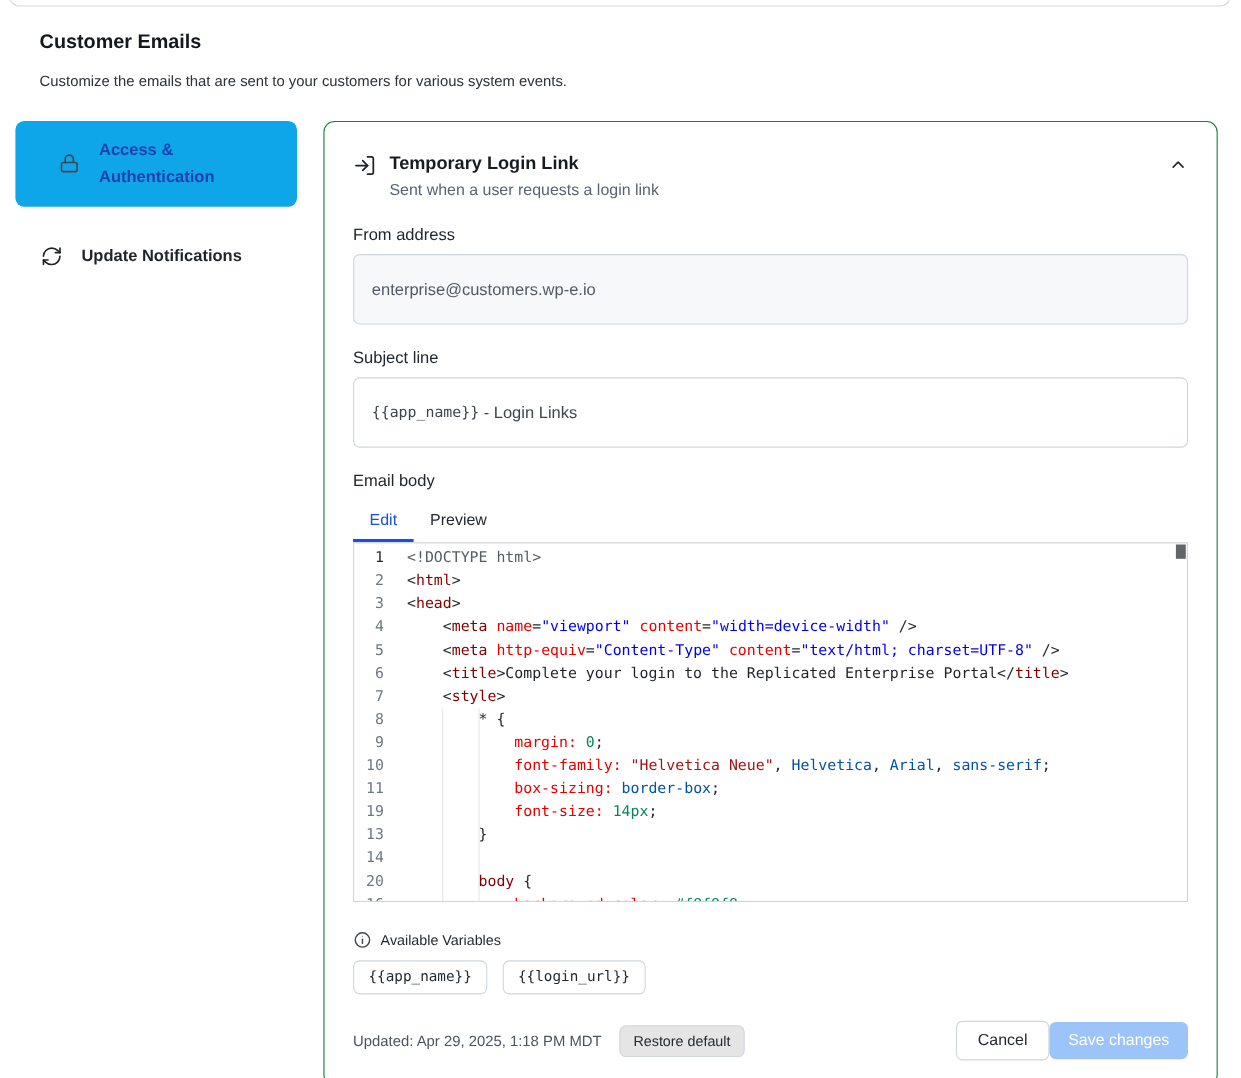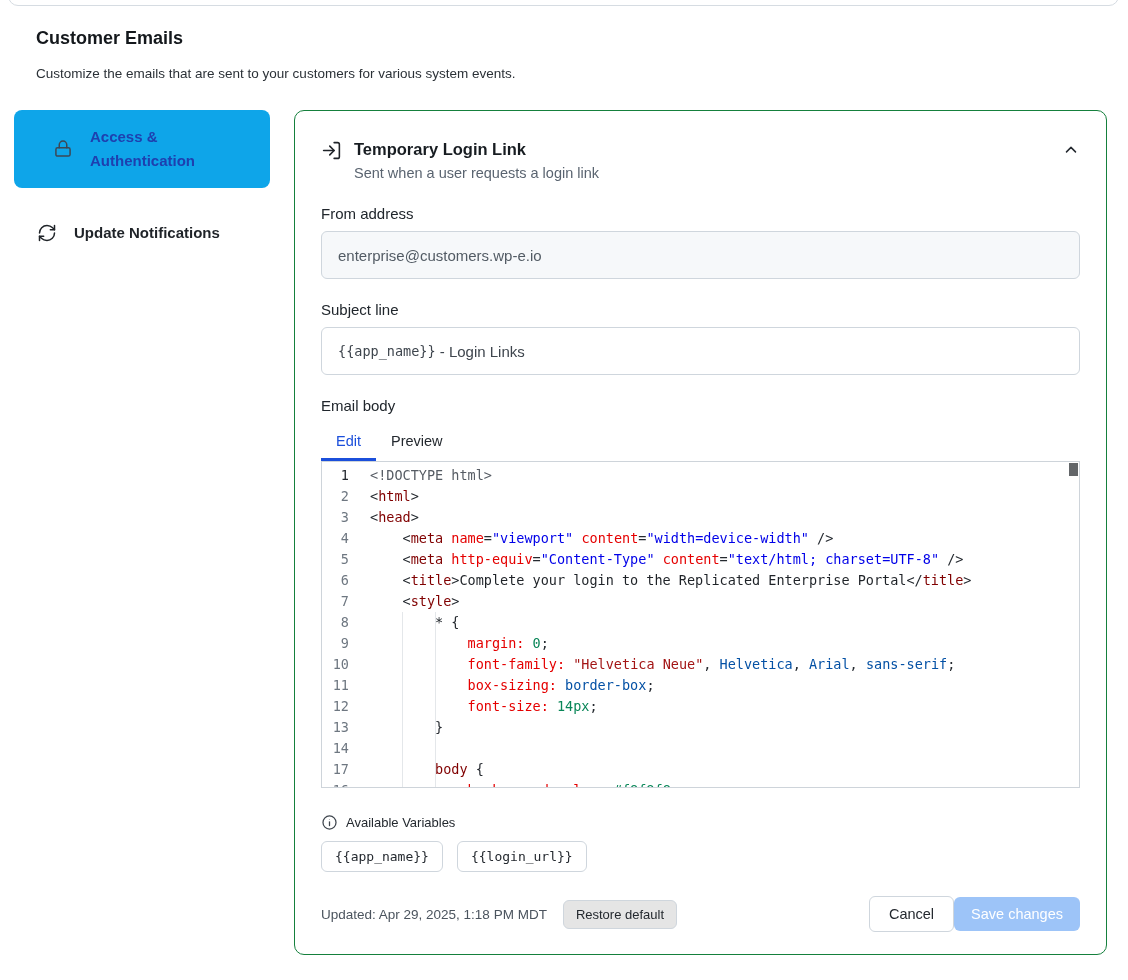--- a/index.html
+++ b/index.html
@@ -20,21 +20,21 @@
 
   .card { position:absolute; left:294px; top:110px; width:813px; border:1px solid #15803d; border-radius:10px; background:#fff; padding:26px 26px 16px; }
 
   .card-header { display:flex; align-items:flex-start; gap:12px; }
   .header-icon { margin-top:3px; display:flex; }
   .panel-title { font-size:16.5px; font-weight:700; color:#171c21; line-height:24px; }
   .panel-sub { font-size:14.5px; color:#5a6470; line-height:20px; margin-top:2px; }
   .collapse-btn { margin-left:auto; margin-top:4px; cursor:pointer; display:flex; background:none; border:none; }
 
   .field-label { margin-top:22px; font-size:15px; font-weight:500; color:#20262c; }
-  .input { margin-top:9px; height:48px; border:1px solid #cfd6dd; border-radius:6px; display:flex; align-items:center; padding:0 16px; font-size:15px; }
+  .input { margin-top:9px; height:64px; border:1px solid #cfd6dd; border-radius:6px; display:flex; align-items:center; padding:0 16px; font-size:15px; }
   .input span { white-space:pre; }
   .input.readonly { background:#f6f8fa; color:#525b64; }
   .input.editable { background:#ffffff; color:#3e454d; }
   .mono { font-family:"DejaVu Sans Mono", monospace; font-size:13.5px; }
 
   .tabs { display:flex; margin-top:6px;align-items:flex-end; }
   .tab { padding:13px 15px 9px; font-size:14.5px; font-weight:500; color:#24292f; cursor:pointer; border-bottom:3px solid transparent; background:none; border-top:none; border-left:none; border-right:none; font-family:inherit; }
   .tab.active { color:#1b4fdb; border-bottom-color:#1b4fdb; }
 
   .editor { position:relative; height:327px; border:1px solid #ced4da; overflow:hidden; background:#fff;
@@ -152,24 +152,24 @@
         <div class="ln">2</div>
         <div class="ln">3</div>
         <div class="ln">4</div>
         <div class="ln">5</div>
         <div class="ln">6</div>
         <div class="ln">7</div>
         <div class="ln">8</div>
         <div class="ln">9</div>
         <div class="ln">10</div>
         <div class="ln">11</div>
-        <div class="ln">12</div>
+        <div class="ln">19</div>
         <div class="ln">13</div>
         <div class="ln">14</div>
-        <div class="ln">17</div>
+        <div class="ln">20</div>
         <div class="ln">16</div>
       </div>
     <div class="code"><div class="code-line"><span class="tok-m">&lt;!DOCTYPE html&gt;</span></div><div class="code-line"><span class="tok-p">&lt;</span><span class="tok-t">html</span><span class="tok-p">&gt;</span></div><div class="code-line"><span class="tok-p">&lt;</span><span class="tok-t">head</span><span class="tok-p">&gt;</span></div><div class="code-line"><span class="tok-p">    &lt;</span><span class="tok-t">meta</span><span class="tok-p"> </span><span class="tok-a">name</span><span class="tok-p">=</span><span class="tok-s">"viewport"</span><span class="tok-p"> </span><span class="tok-a">content</span><span class="tok-p">=</span><span class="tok-s">"width=device-width"</span><span class="tok-p"> /&gt;</span></div><div class="code-line"><span class="tok-p">    &lt;</span><span class="tok-t">meta</span><span class="tok-p"> </span><span class="tok-a">http-equiv</span><span class="tok-p">=</span><span class="tok-s">"Content-Type"</span><span class="tok-p"> </span><span class="tok-a">content</span><span class="tok-p">=</span><span class="tok-s">"text/html; charset=UTF-8"</span><span class="tok-p"> /&gt;</span></div><div class="code-line"><span class="tok-p">    &lt;</span><span class="tok-t">title</span><span class="tok-p">&gt;</span><span class="tok-x">Complete your login to the Replicated Enterprise Portal</span><span class="tok-p">&lt;/</span><span class="tok-t">title</span><span class="tok-p">&gt;</span></div><div class="code-line"><span class="tok-p">    &lt;</span><span class="tok-t">style</span><span class="tok-p">&gt;</span></div><div class="code-line"><span class="tok-p">        * {</span></div><div class="code-line"><span class="tok-p">            </span><span class="tok-pr">margin:</span><span class="tok-p"> </span><span class="tok-n">0</span><span class="tok-p">;</span></div><div class="code-line"><span class="tok-p">            </span><span class="tok-pr">font-family:</span><span class="tok-p"> </span><span class="tok-cs">"Helvetica Neue"</span><span class="tok-p">, </span><span class="tok-k">Helvetica</span><span class="tok-p">, </span><span class="tok-k">Arial</span><span class="tok-p">, </span><span class="tok-k">sans-serif</span><span class="tok-p">;</span></div><div class="code-line"><span class="tok-p">            </span><span class="tok-pr">box-sizing:</span><span class="tok-p"> </span><span class="tok-k">border-box</span><span class="tok-p">;</span></div><div class="code-line"><span class="tok-p">            </span><span class="tok-pr">font-size:</span><span class="tok-p"> </span><span class="tok-n">14px</span><span class="tok-p">;</span></div><div class="code-line"><span class="tok-p">        }</span></div><div class="code-line"></div><div class="code-line"><span class="tok-p">        </span><span class="tok-t">body</span><span class="tok-p"> {</span></div><div class="code-line"><span class="tok-p">            </span><span class="tok-pr">background-color:</span><span class="tok-p"> </span><span class="tok-n">#f8f8f8</span><span class="tok-p">;</span></div></div>
     <div class="scroll-thumb"></div>
   </div>
 
   <div class="vars-row">
     <span>
       <svg width="17" height="17" viewBox="0 0 24 24" fill="none" stroke="#40474f" stroke-width="1.8" stroke-linecap="round">
         <circle cx="12" cy="12" r="9.2"></circle>

